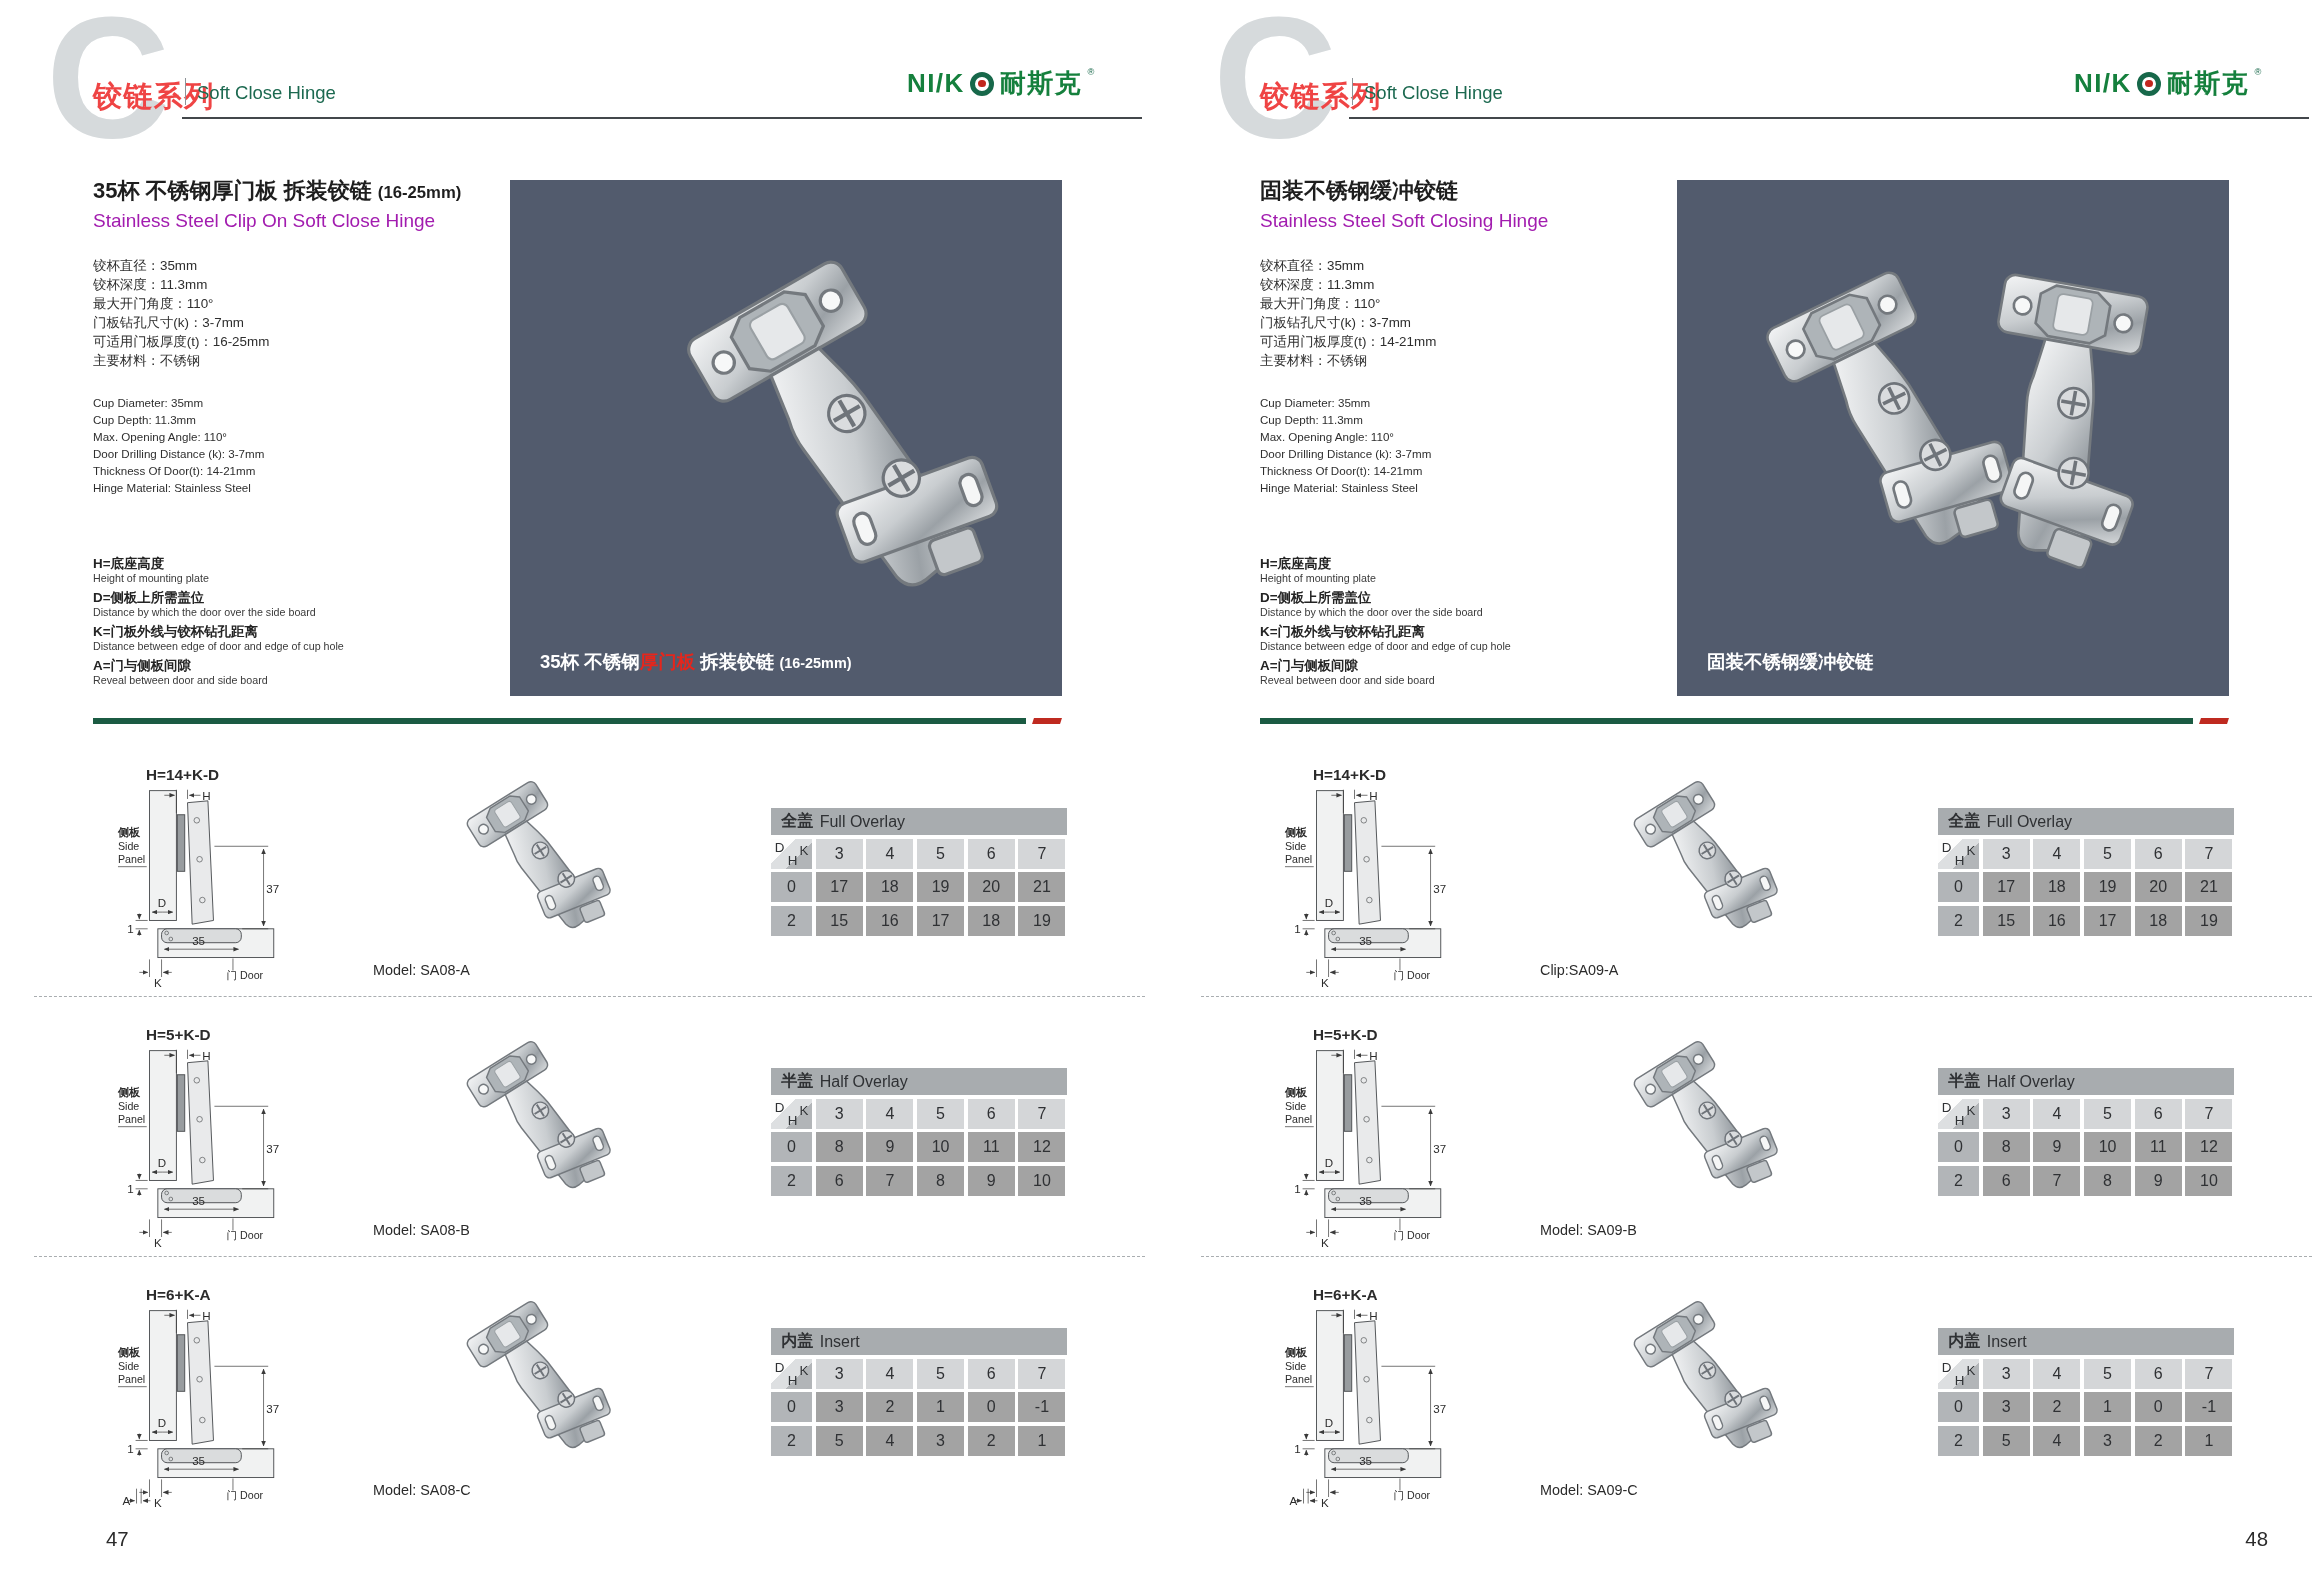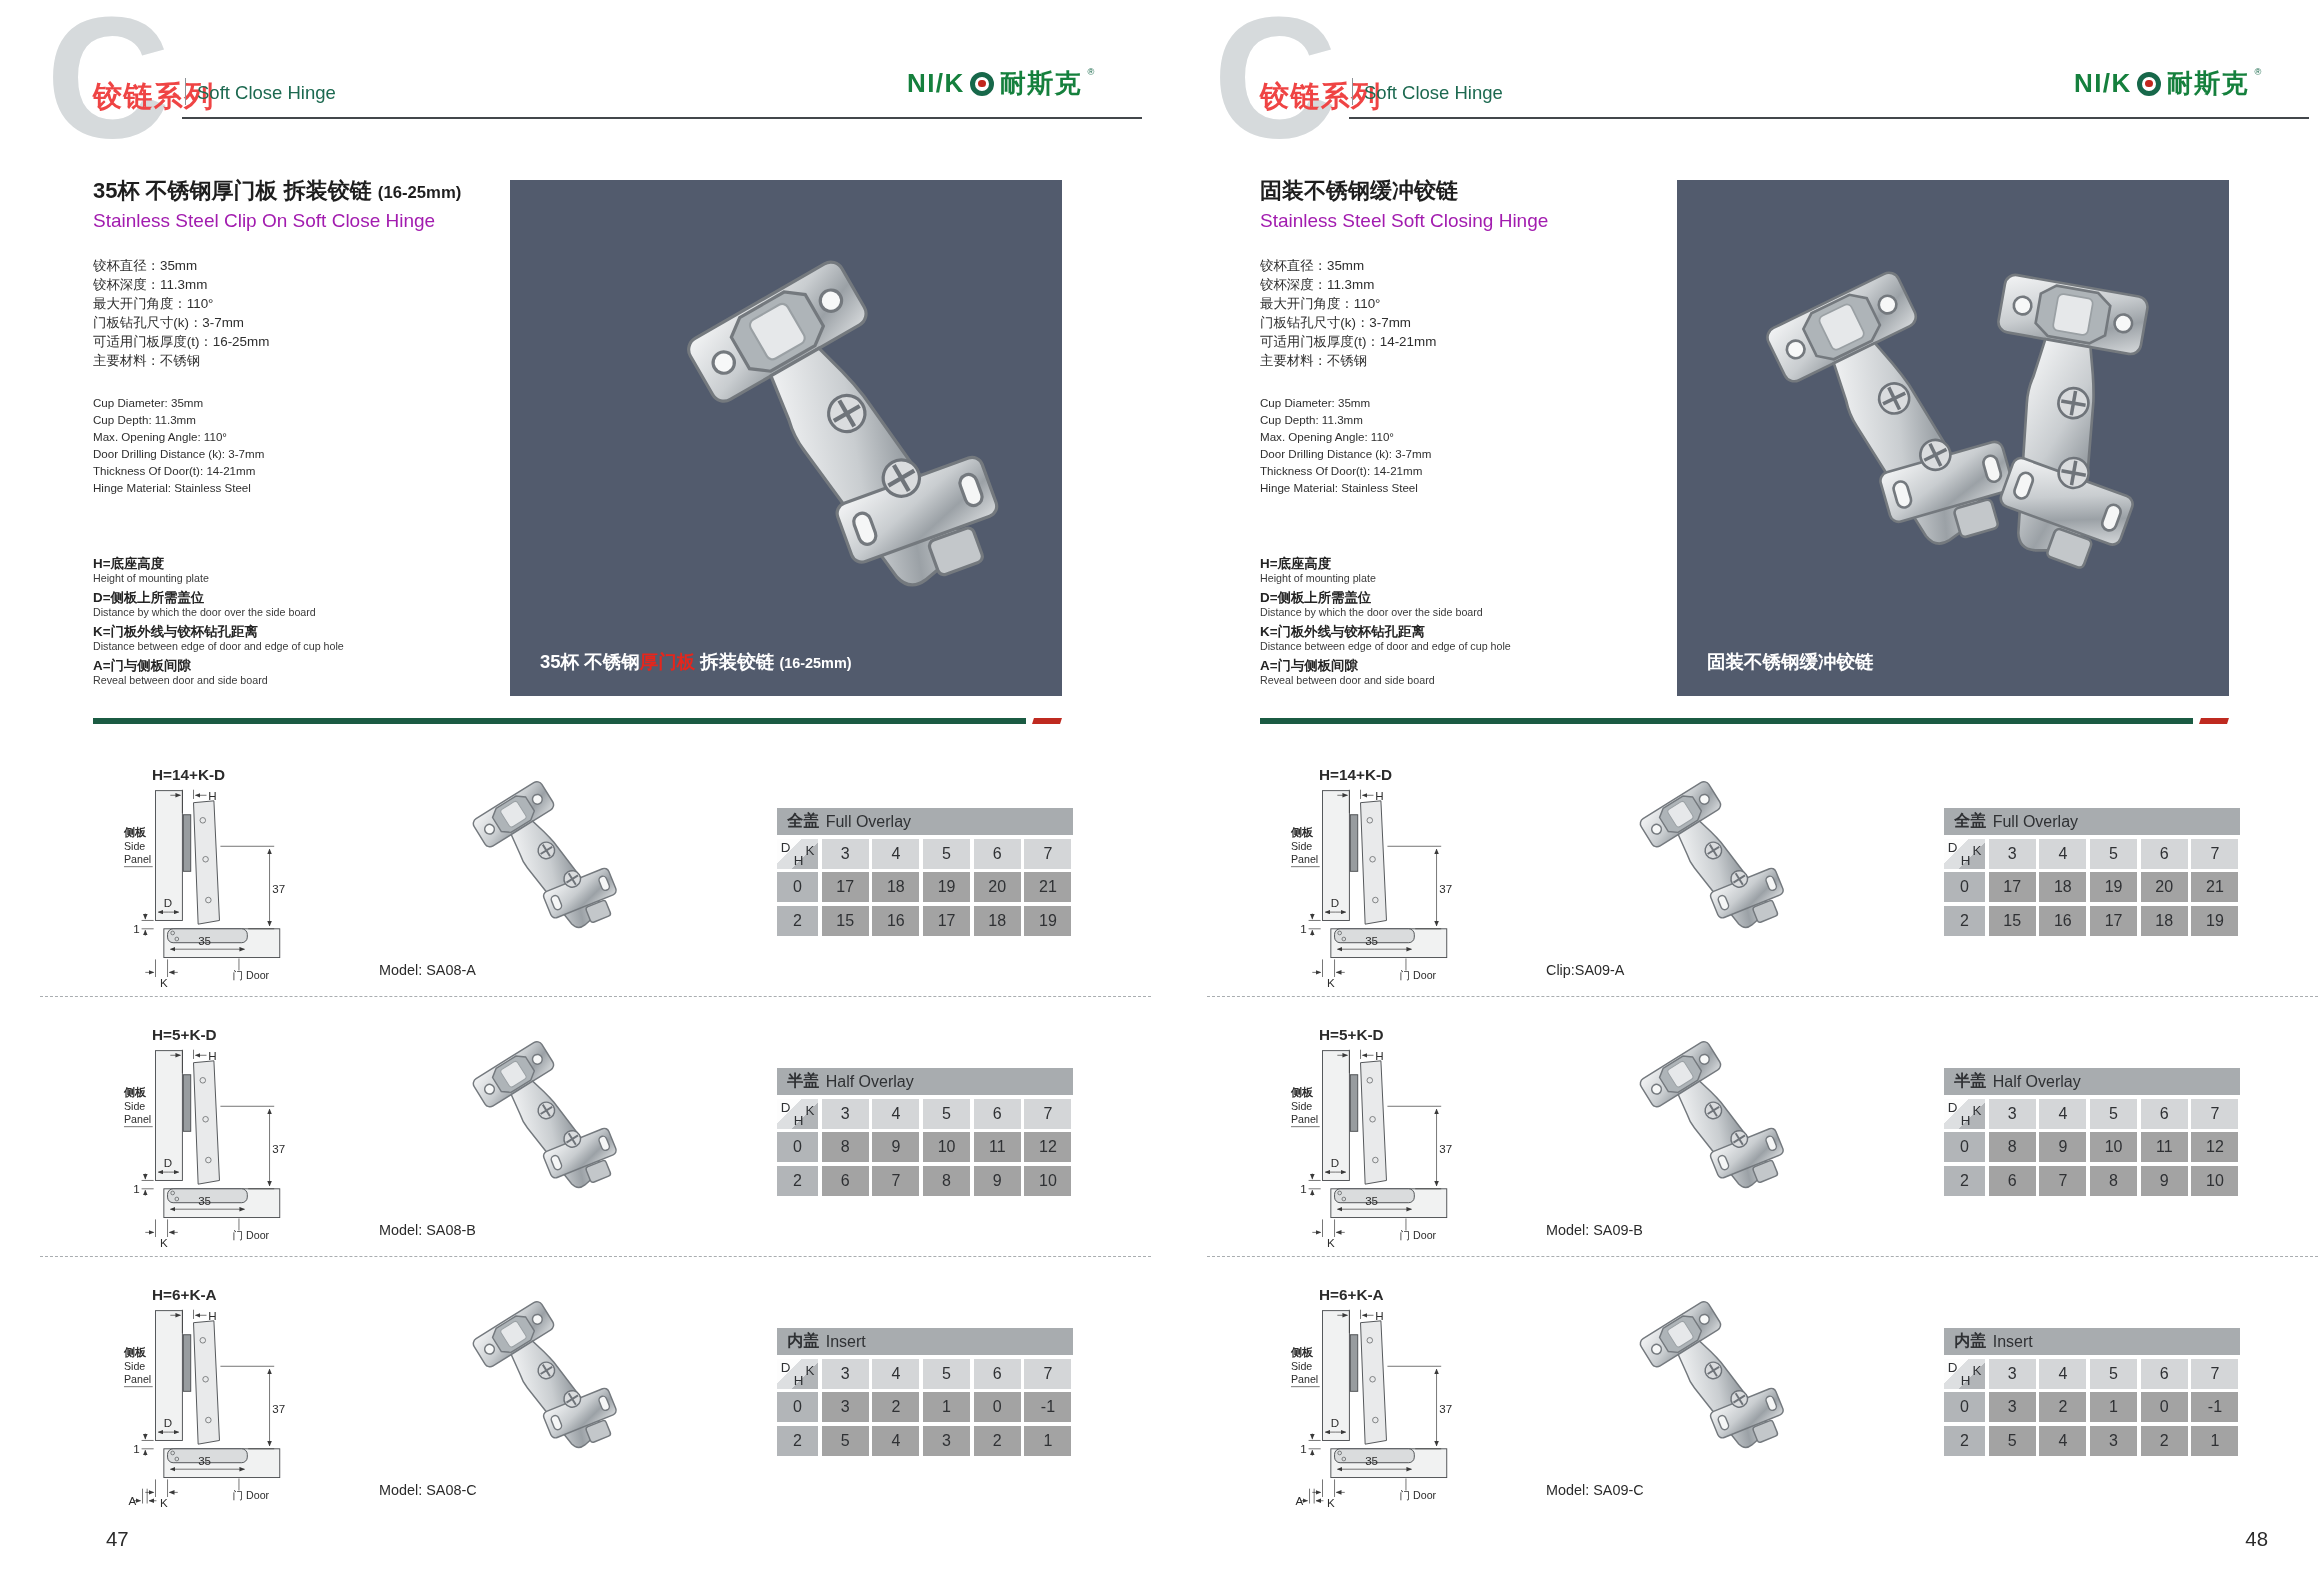--- a/index.html
+++ b/index.html
@@ -34,21 +34,21 @@
 
   .photo{position:absolute;left:510px;top:180px;width:552px;height:516px;background:#525b6d;overflow:hidden;}
   .photo svg{position:absolute;left:0;top:0;}
   .photo-caption{position:absolute;left:30px;bottom:22px;font-size:18.5px;font-weight:bold;color:#ffffff;white-space:nowrap;}
   .cap-red{color:#e5261c;}
   .cap-paren{font-size:14.4px;}
 
   .divider-green{position:absolute;left:93px;top:718px;width:933px;height:6px;background:#1b5b43;}
   .divider-red{position:absolute;left:1033px;top:718px;width:28px;height:6px;background:#bf2a20;transform:skewX(-18deg);}
 
-  .rows{position:absolute;left:12px;top:742px;width:1166px;}
+  .rows{position:absolute;left:6px;top:742px;width:1166px;}
   .row{position:relative;width:1166px;height:260px;}
   .row-formula{position:absolute;left:140px;top:24px;font-size:15.3px;font-weight:bold;color:#2b2b2b;}
   .row-diagram{position:absolute;left:111px;top:44px;width:167px;height:204px;}
   .row-photo{position:absolute;left:380px;top:7.4px;width:306px;height:213px;}
   .row-model{position:absolute;left:367px;top:220px;font-size:14.4px;color:#2b2b2b;}
   .row-dash{position:absolute;left:28px;top:254px;width:1111px;border-top:1.4px dashed #a9adb0;}
 
   .tbl{position:absolute;left:765px;top:66px;width:296px;}
   .tbl-title{height:27px;background:#a8acaf;color:#2f3134;font-size:16px;display:flex;align-items:center;padding-left:10.2px;gap:6.5px;margin-bottom:3.7px;}
   .tbl-title .cn{font-weight:bold;}

